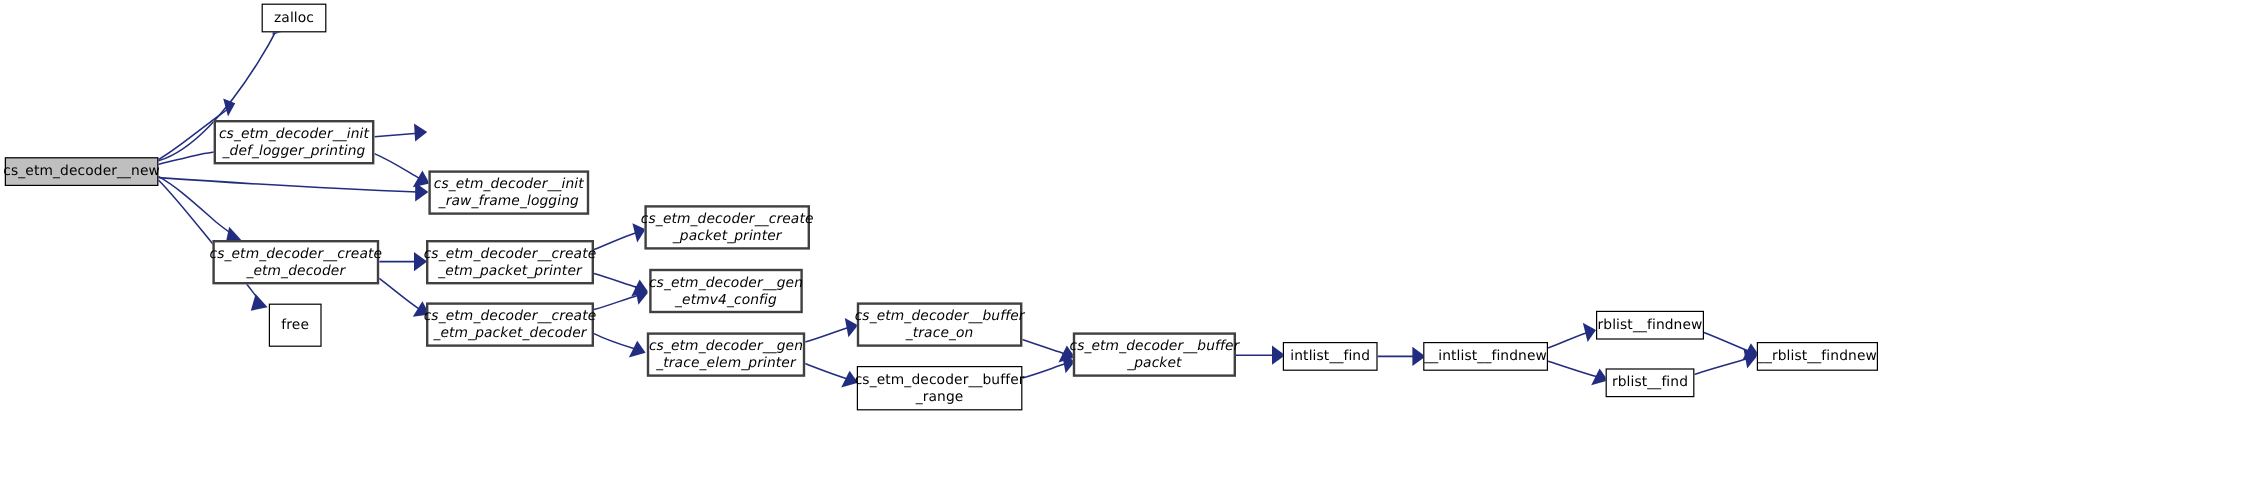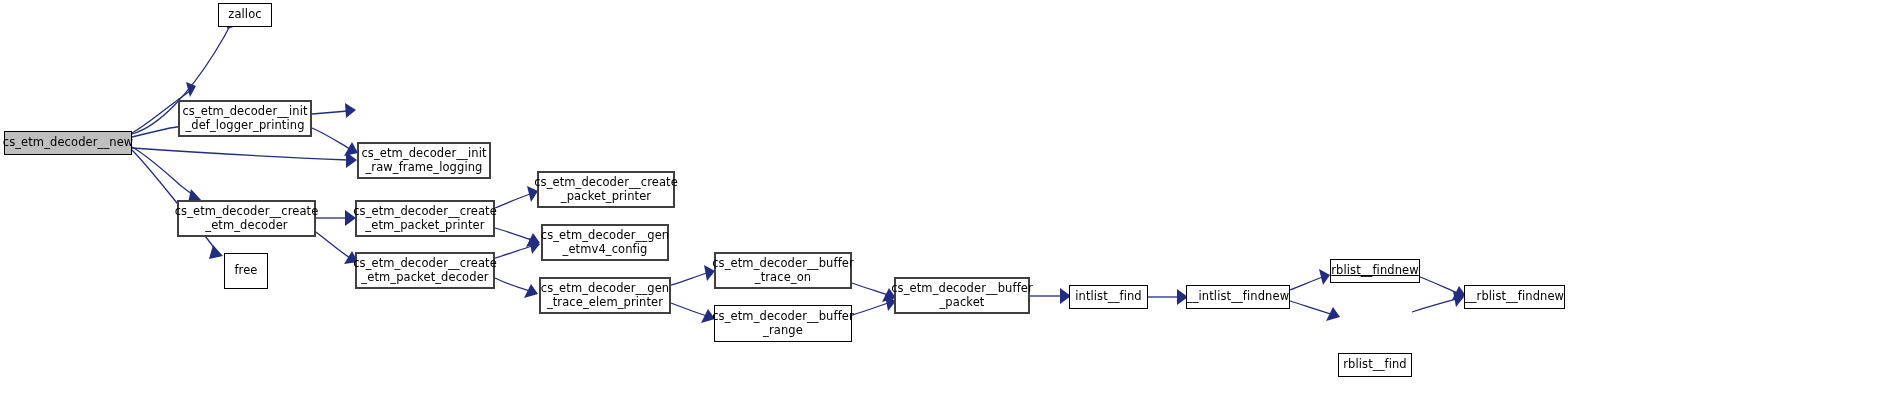--- a/index.html
+++ b/index.html
@@ -37,20 +37,21 @@
     text-align: center;
     color: #000000;
     font-size: 11.5px;
     line-height: 13.5px;
     letter-spacing: 0.1px;
     white-space: pre;
     cursor: pointer;
   }
   .node-box.thick {
     border: 2px solid #404040;
+    font-style: italic;
   }
   .node-box.root {
     background: #bfbfbf;
     border: 1px solid #000000;
   }
   .edge-path {
     fill: none;
     stroke: #232d80;
     stroke-width: 1.3px;
   }
@@ -181,16 +182,16 @@
     <div class="node-box thick" style="left: 539px; top: 277px; width: 132px; height: 37px;">cs_etm_decoder__gen
 _trace_elem_printer</div>
     <div class="node-box thick" style="left: 714px; top: 252px; width: 138px; height: 37px;">cs_etm_decoder__buffer
 _trace_on</div>
     <div class="node-box" style="left: 714px; top: 305px; width: 138px; height: 37px;">cs_etm_decoder__buffer
 _range</div>
     <div class="node-box thick" style="left: 894px; top: 277px; width: 136px; height: 37px;">cs_etm_decoder__buffer
 _packet</div>
     <div class="node-box" style="left: 1069px; top: 285px; width: 79px; height: 24px;">intlist__find</div>
     <div class="node-box" style="left: 1186px; top: 285px; width: 104px; height: 24px;">__intlist__findnew</div>
-    <div class="node-box" style="left: 1330px; top: 259px; width: 90px; height: 24px; text-decoration: underline;">rblist__findnew</div>
-    <div class="node-box" style="left: 1338px; top: 307px; width: 74px; height: 24px; margin-top: 46px;">rblist__find</div>
+    <div class="node-box" style="left: 1330px; top: 259px; width: 90px; height: 24px;">rblist__findnew</div>
+    <div class="node-box" style="left: 1338px; top: 307px; width: 74px; height: 24px;">rblist__find</div>
     <div class="node-box" style="left: 1464px; top: 285px; width: 101px; height: 24px; text-align: center;">__rblist__findnew</div>
   </div>
 
 </body></html>

